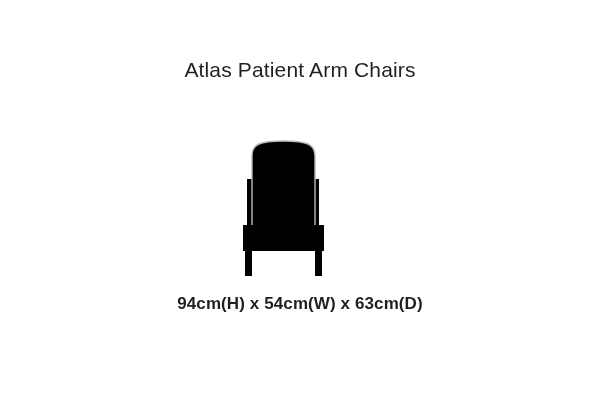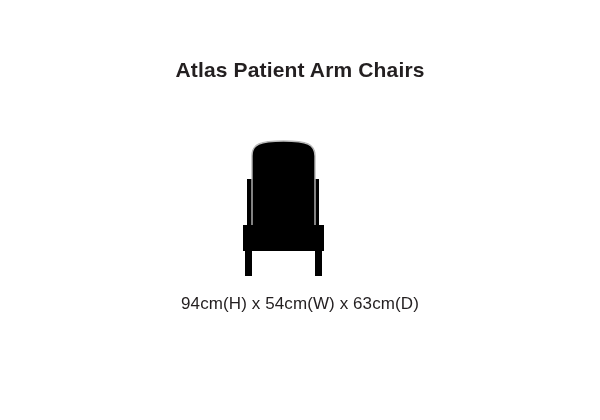--- a/index.html
+++ b/index.html
@@ -29,21 +29,21 @@
     left: 0;
     width: 600px;
     text-align: center;
   }
   .product-title,
   .product-code {
     display: block;
     font-family: "Liberation Sans", sans-serif;
     font-size: 21px;
     line-height: 28px;
-    font-weight: 700;
+    font-weight: 400;
     color: #231f20;
     letter-spacing: 0.15px;
     white-space: nowrap;
   }
 
   
   .illustration {
     position: absolute;
     top: 130px;
     left: 0;
@@ -61,21 +61,21 @@
     top: 292px;
     left: 0;
     width: 600px;
     text-align: center;
   }
   .spec-line {
     display: block;
     font-family: "Liberation Sans", sans-serif;
     font-size: 17px;
     line-height: 24px;
-    font-weight: 400;
+    font-weight: 700;
     color: #231f20;
     letter-spacing: 0.1px;
     white-space: nowrap;
   }
 </style>
 </head>
 <body>
 
 <div class="product-card">
 

